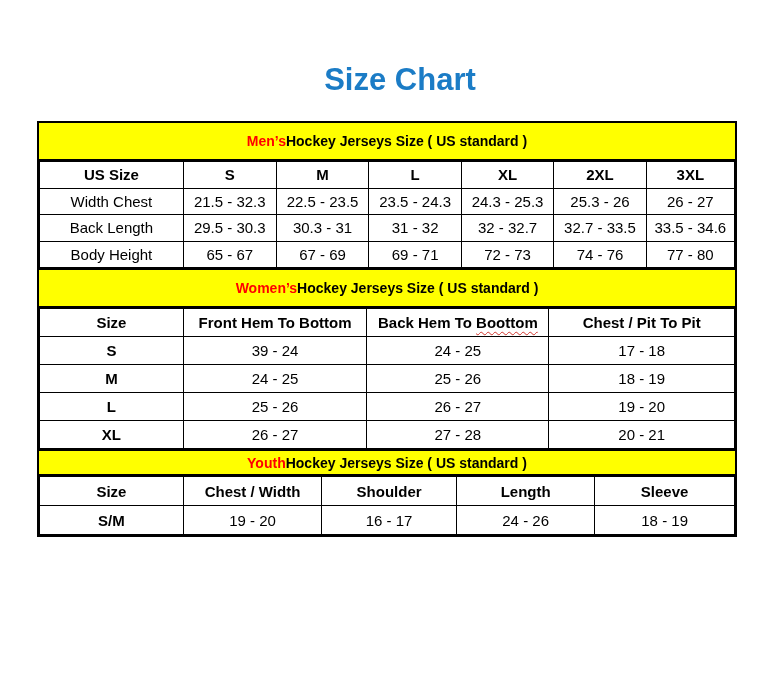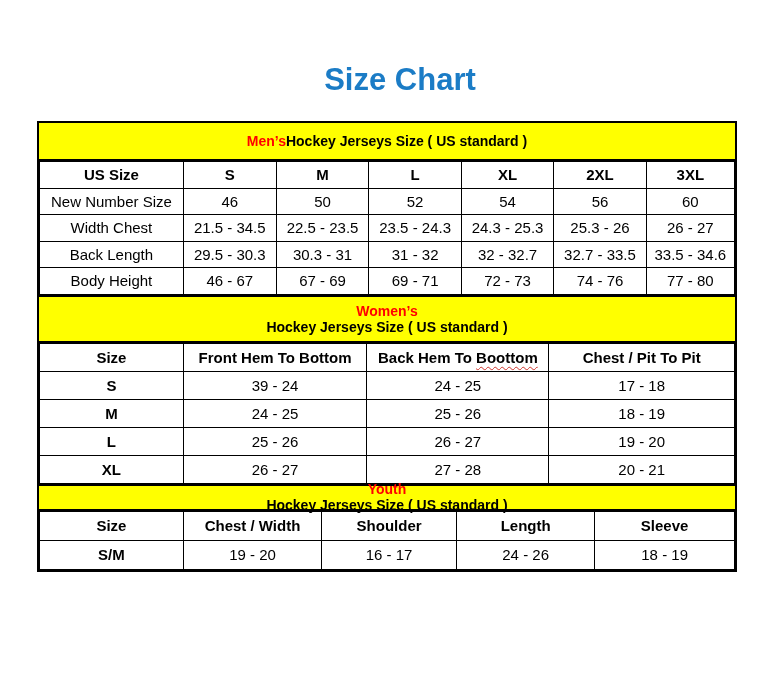--- a/index.html
+++ b/index.html
@@ -37,22 +37,22 @@
     display: flex;
     align-items: center;
     justify-content: center;
     font-weight: bold;
     font-size: 14px;
     color: #000;
     white-space: pre;
   }
   .banner .accent { color: #ff0000; }
   .banner-men   { height: 38px; border-bottom: 2px solid #000; }
-  .banner-women { height: 48px; border-top: 2px solid #000; border-bottom: 2px solid #000; flex-direction: column; }
-  .banner-youth { height: 27px; border-top: 2px solid #000; border-bottom: 2px solid #000; flex-direction: column; }
+  .banner-women { height: 40px; border-top: 2px solid #000; border-bottom: 2px solid #000; }
+  .banner-youth { height: 27px; border-top: 2px solid #000; border-bottom: 2px solid #000; }
 
   table {
     width: 100%;
     border-collapse: collapse;
     table-layout: fixed;
   }
   th, td {
     border: 1px solid #000;
     text-align: center;
     vertical-align: middle;
@@ -105,49 +105,40 @@
             <th>S</th>
             <th>M</th>
             <th>L</th>
             <th>XL</th>
             <th>2XL</th>
             <th>3XL</th>
           </tr>
         </thead>
         <tbody>
           <tr>
-            <th class="row-label">New Number Size</th>
-            <td>46</td>
-            <td>50</td>
-            <td>52</td>
-            <td>54</td>
-            <td>56</td>
-            <td>60</td>
-          </tr>
-          <tr>
             <th class="row-label">Width Chest</th>
-            <td>21.5 - 34.5</td>
+            <td>21.5 - 32.3</td>
             <td>22.5 - 23.5</td>
             <td>23.5 - 24.3</td>
             <td>24.3 - 25.3</td>
             <td>25.3 - 26</td>
             <td>26 - 27</td>
           </tr>
           <tr>
             <th class="row-label">Back Length</th>
             <td>29.5 - 30.3</td>
             <td>30.3 - 31</td>
             <td>31 - 32</td>
             <td>32 - 32.7</td>
             <td>32.7 - 33.5</td>
             <td>33.5 - 34.6</td>
           </tr>
           <tr>
             <th class="row-label">Body Height</th>
-            <td>46 - 67</td>
+            <td>65 - 67</td>
             <td>67 - 69</td>
             <td>69 - 71</td>
             <td>72 - 73</td>
             <td>74 - 76</td>
             <td>77 - 80</td>
           </tr>
         </tbody>
       </table>
 
     <div class="banner banner-women">

